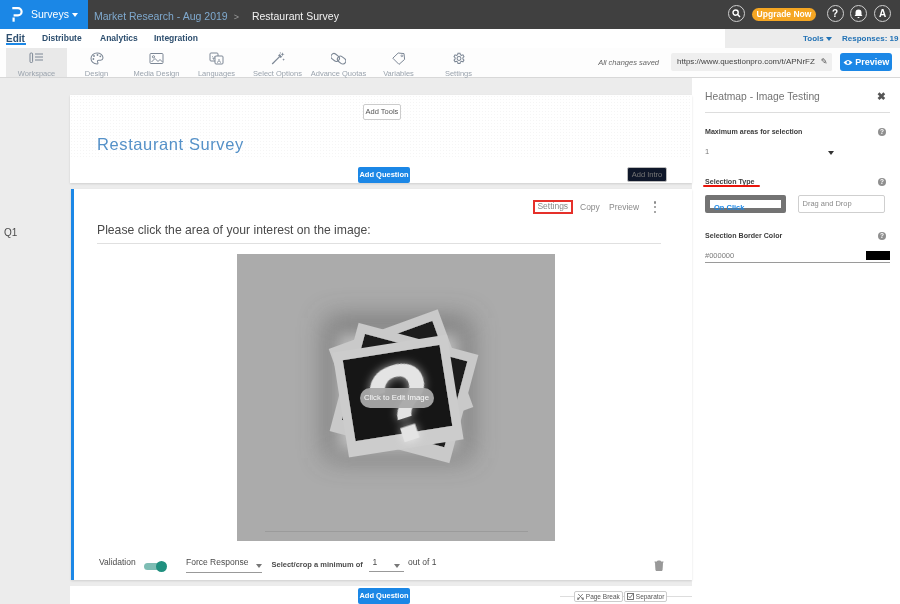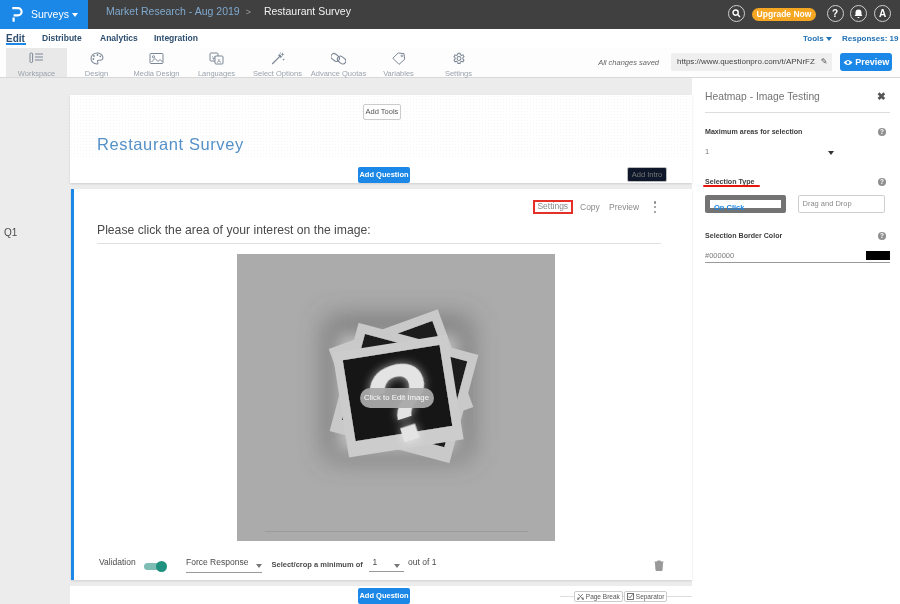--- a/index.html
+++ b/index.html
@@ -3,28 +3,28 @@
 <meta charset="utf-8">
 <style>
 * { margin:0; padding:0; box-sizing:border-box; }
 html,body { width:900px; height:604px; }
 body { font-family:"Liberation Sans", sans-serif; background:#ECECEC; position:relative; overflow:hidden; }
 .caret { display:inline-block; width:0; height:0; border-left:3.5px solid transparent; border-right:3.5px solid transparent; border-top:4px solid currentColor; vertical-align:middle; }
 
 
 #topbar { position:absolute; left:0; top:0; width:900px; height:29px; background:#404040; }
 #logo { position:absolute; left:0; top:0; width:88px; height:29px; background:#1B87E6; }
-#crumb { position:absolute; left:106px; top:0; height:23px; line-height:22px; font-size:10.5px; color:#7FA9CE; }
+#crumb { position:absolute; left:94px; top:0; height:23px; line-height:32px; font-size:10.5px; color:#7FA9CE; }
 #crumb .gt { color:#9a9a9a; margin:0 13px 0 6px; font-size:9px; }
 #crumb .w { color:#f2f2f2; }
 .circ { position:absolute; top:5px; width:17px; height:17px; border:1px solid #cfcfcf; border-radius:50%; color:#fff; text-align:center; line-height:15px; font-size:10px; font-weight:bold; }
 #upg { position:absolute; left:752px; top:7.5px; width:64px; height:13.5px; background:#F5A623; border-radius:7px; color:#fff; font-weight:bold; font-size:8.5px; text-align:center; line-height:13.5px; }
 
 
-#tabrow { position:absolute; left:0; top:29px; width:900px; height:19px; background:#fff; }
+#tabrow { position:absolute; left:0; top:29px; width:725px; height:19px; background:#fff; }
 .tab { position:absolute; top:0; height:19px; line-height:19px; font-size:8.5px; font-weight:bold; color:#2D4E6E; white-space:nowrap; }
 .tabu { position:absolute; top:13.5px; height:2px; background:#1B87E6; }
 
 
 #toolbar { position:absolute; left:0; top:48px; width:900px; height:30px; background:#FDFDFD; border-bottom:1px solid #D8D8D8; }
 .titem { position:absolute; top:0; width:61px; height:29px; text-align:center; }
 .titem.sel { background:#E9E9E9; }
 .titem svg { margin-top:3.5px; }
 .titem .lb { font-size:7.5px; color:#9AA3AD; margin-top:0px; }
 #saved { position:absolute; top:0; height:29px; line-height:29px; right:241px; font-style:italic; font-size:7.5px; color:#666; }

